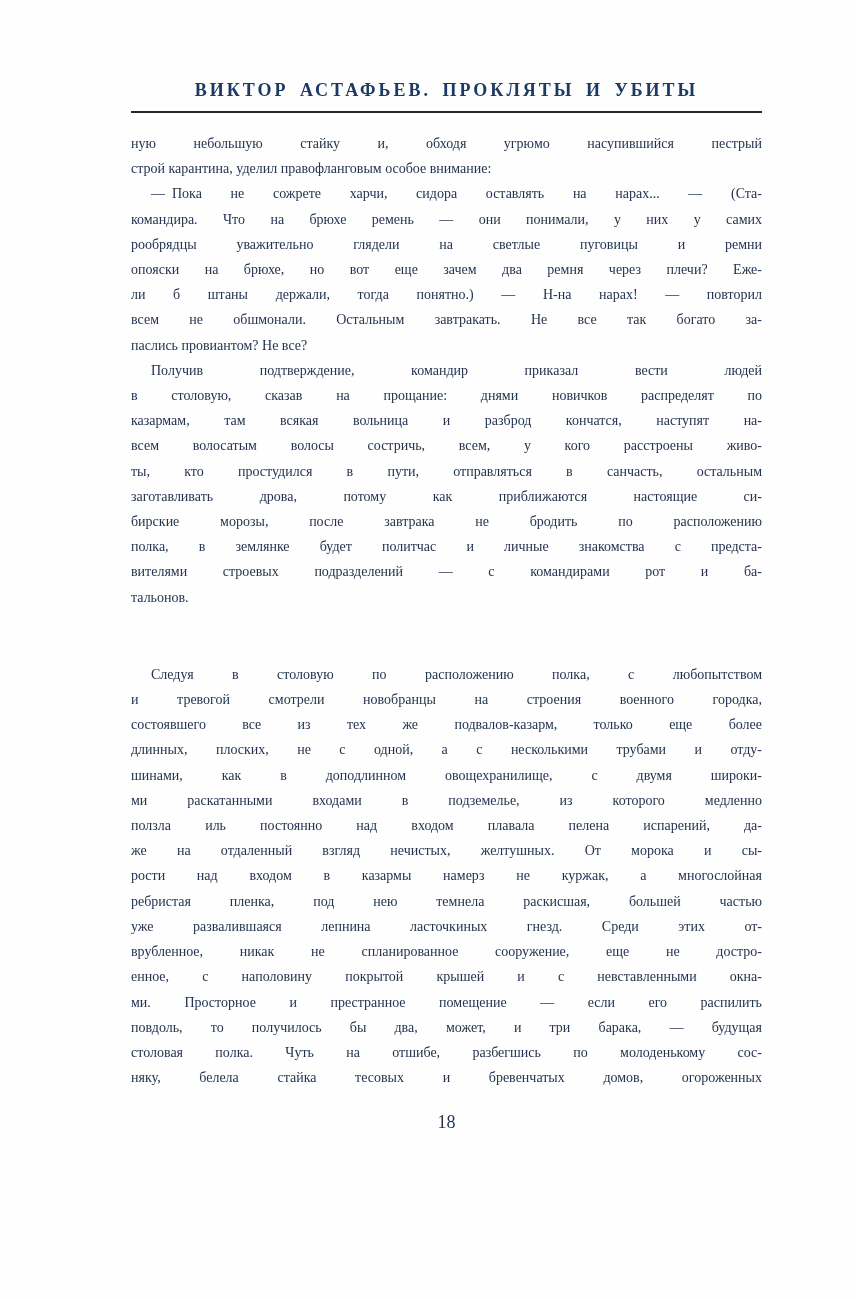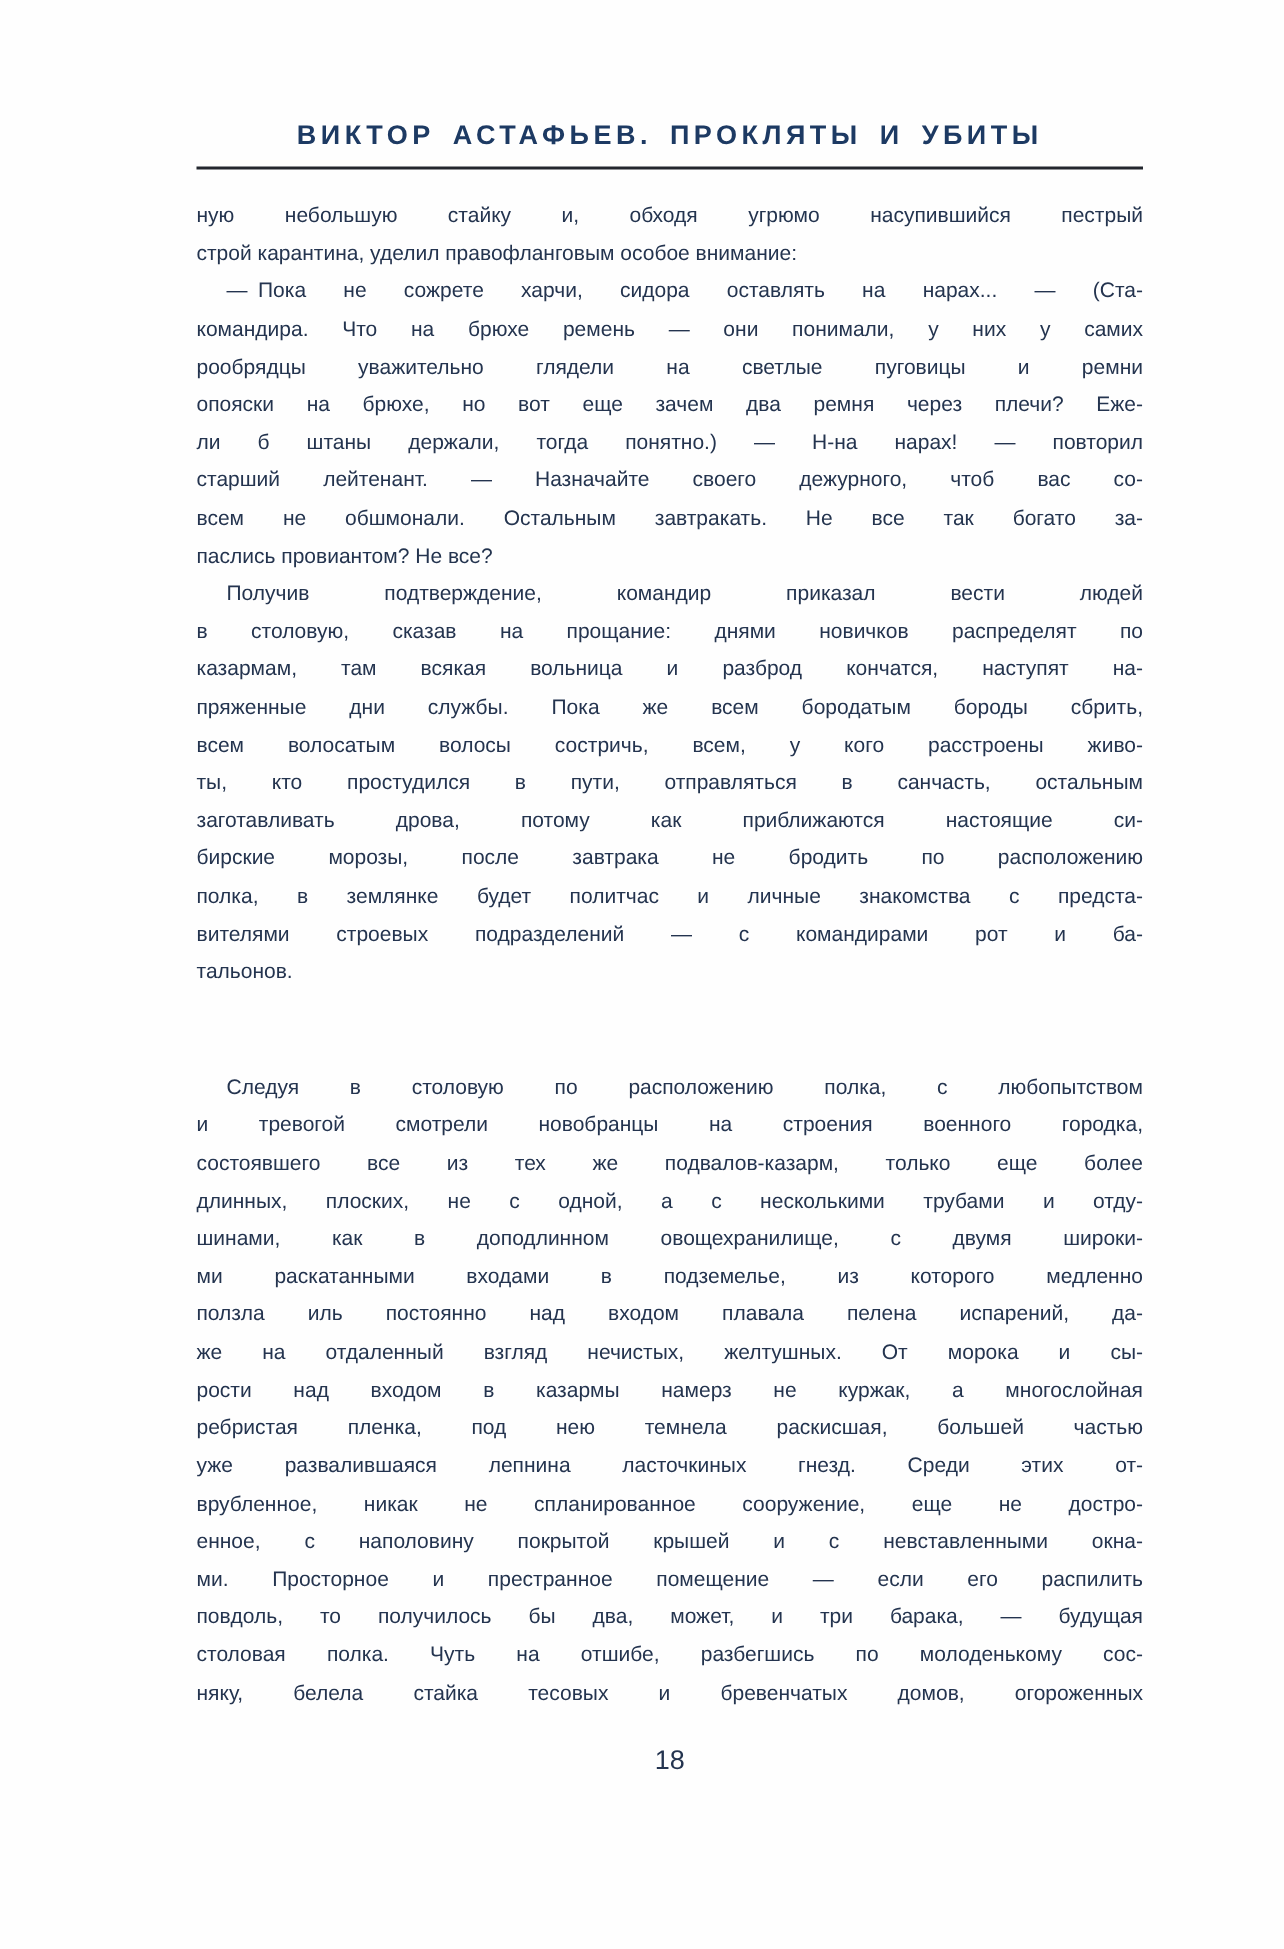--- a/index.html
+++ b/index.html
@@ -8,21 +8,21 @@
     --rule-color: #23272e;
     --bg-color: #fefefe;
   }
   * { margin: 0; padding: 0; box-sizing: border-box; }
   html, body { background: #ffffff; }
   .page {
     position: relative;
     width: 856px;
     height: 1299px;
     background: var(--bg-color);
-    font-family: Liberation Sans, sans-serif;
+    font-family: Liberation Serif, serif;
     overflow: hidden;
   }
   .text-block {
     position: absolute;
     left: 131px;
     top: 80px;
     width: 631px;
   }
   .running-header {
     text-align: center;
@@ -74,29 +74,27 @@
         <div class="para">
           <div class="line">ную небольшую стайку и, обходя угрюмо насупившийся пестрый</div>
           <div class="line no-j">строй карантина, уделил правофланговым особое внимание:</div>
         </div>
         <div class="para indent">
           <div class="line">— Пока не сожрете харчи, сидора оставлять на нарах... — (Ста-</div>
           <div class="line">командира. Что на брюхе ремень — они понимали, у них у самих</div>
           <div class="line">рообрядцы уважительно глядели на светлые пуговицы и ремни</div>
           <div class="line">опояски на брюхе, но вот еще зачем два ремня через плечи? Еже-</div>
           <div class="line">ли б штаны держали, тогда понятно.) — Н-на нарах! — повторил</div>
-          <div class="line">старший лейтенант. — Назначайте своего дежурного, чтоб вас со-</div>
           <div class="line">всем не обшмонали. Остальным завтракать. Не все так богато за-</div>
           <div class="line no-j">паслись провиантом? Не все?</div>
         </div>
         <div class="para indent">
           <div class="line">Получив подтверждение, командир приказал вести людей</div>
           <div class="line">в столовую, сказав на прощание: днями новичков распределят по</div>
           <div class="line">казармам, там всякая вольница и разброд кончатся, наступят на-</div>
-          <div class="line">пряженные дни службы. Пока же всем бородатым бороды сбрить,</div>
           <div class="line">всем волосатым волосы состричь, всем, у кого расстроены живо-</div>
           <div class="line">ты, кто простудился в пути, отправляться в санчасть, остальным</div>
           <div class="line">заготавливать дрова, потому как приближаются настоящие си-</div>
           <div class="line">бирские морозы, после завтрака не бродить по расположению</div>
           <div class="line">полка, в землянке будет политчас и личные знакомства с предста-</div>
           <div class="line">вителями строевых подразделений — с командирами рот и ба-</div>
           <div class="line no-j">тальонов.</div>
         </div>
         <div class="para indent gap">
           <div class="line">Следуя в столовую по расположению полка, с любопытством</div>

